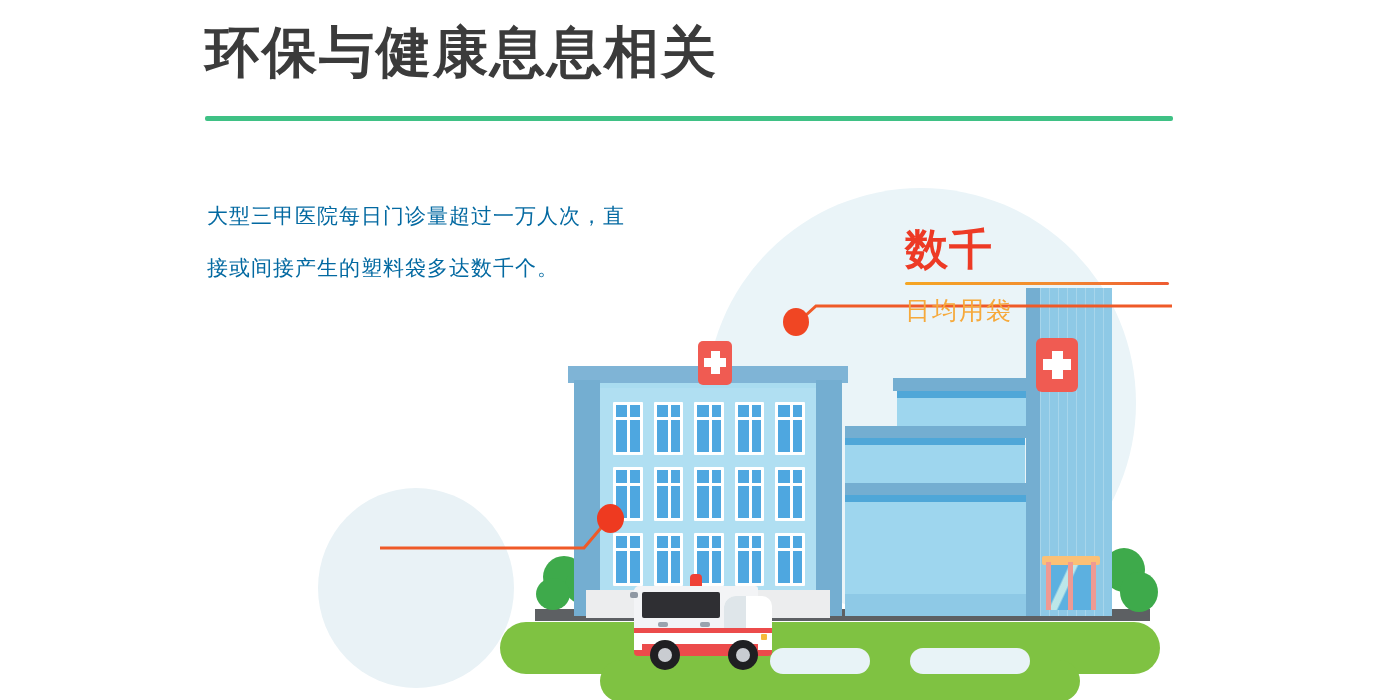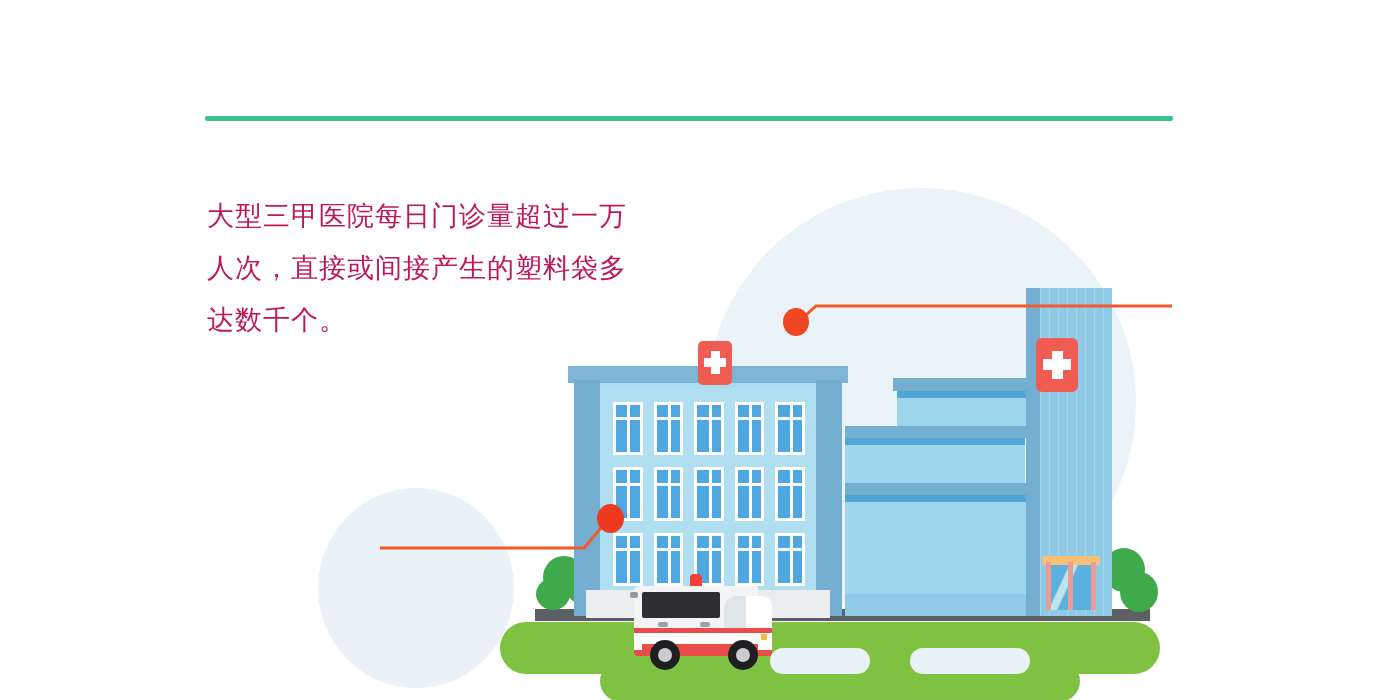--- a/index.html
+++ b/index.html
@@ -18,21 +18,21 @@
     color:#3b3b3b;line-height:1.1;white-space:nowrap;
   }
   .title-rule{
     position:absolute;left:205px;top:116px;width:968px;height:5px;
     background:#3fc185;border-radius:2px;
   }
 
   
   .body-copy{
     position:absolute;left:207px;top:190px;width:430px;
-    font-size:27px;color:#be185d;line-height:52px;letter-spacing:1px;
+    font-size:21px;color:#0369a1;line-height:52px;letter-spacing:1px;
   }
 
   
   .blob-big{
     position:absolute;left:706px;top:188px;width:430px;height:430px;
     border-radius:50%;background:#eaf4f8;
   }
   .blob-small{
     position:absolute;left:318px;top:488px;width:196px;height:200px;
     border-radius:50%;background:#e9f2f6;
@@ -195,20 +195,21 @@
   .dot.deep{background:#ee3a20;}
 </style>
 </head>
 <body>
 
 <div class="slide">
 
   <div class="blob-big"></div>
   <div class="blob-small"></div>
 
+  <div class="title">环保与健康息息相关</div>
   <div class="title-rule"></div>
 
   <div class="body-copy">大型三甲医院每日门诊量超过一万人次，直接或间接产生的塑料袋多达数千个。</div>
 
   <div>
 
     <div class="grass"></div>
     <div class="grass2"></div>
     <div class="path1"></div>
     <div class="path2"></div>
@@ -331,19 +332,24 @@
           <i></i>
         </div>
     </div>
 
   </div>
 
   <svg class="leader" style="left:780px;top:300px;width:400px;height:40px;" viewBox="0 0 400 40">
     <polyline points="14,26 36,6 392,6" fill="none" stroke="#ef5a28" stroke-width="3"></polyline>
   </svg>
   <div class="dot" style="left:783px;top:308px;width:26px;height:28px;"></div>
+  <div class="callout" id="callout-top">
+    <div class="big">数千</div>
+    <div class="rule"></div>
+    <div class="sub">日均用袋</div>
+  </div>
 
   <svg class="leader" style="left:378px;top:504px;width:240px;height:48px;" viewBox="0 0 240 48">
     <polyline points="2,44 206,44 228,18" fill="none" stroke="#ef5a28" stroke-width="3"></polyline>
   </svg>
   <div class="dot deep" style="left:597px;top:504px;width:27px;height:29px;"></div>
 
 </div>
 
 </body></html>

